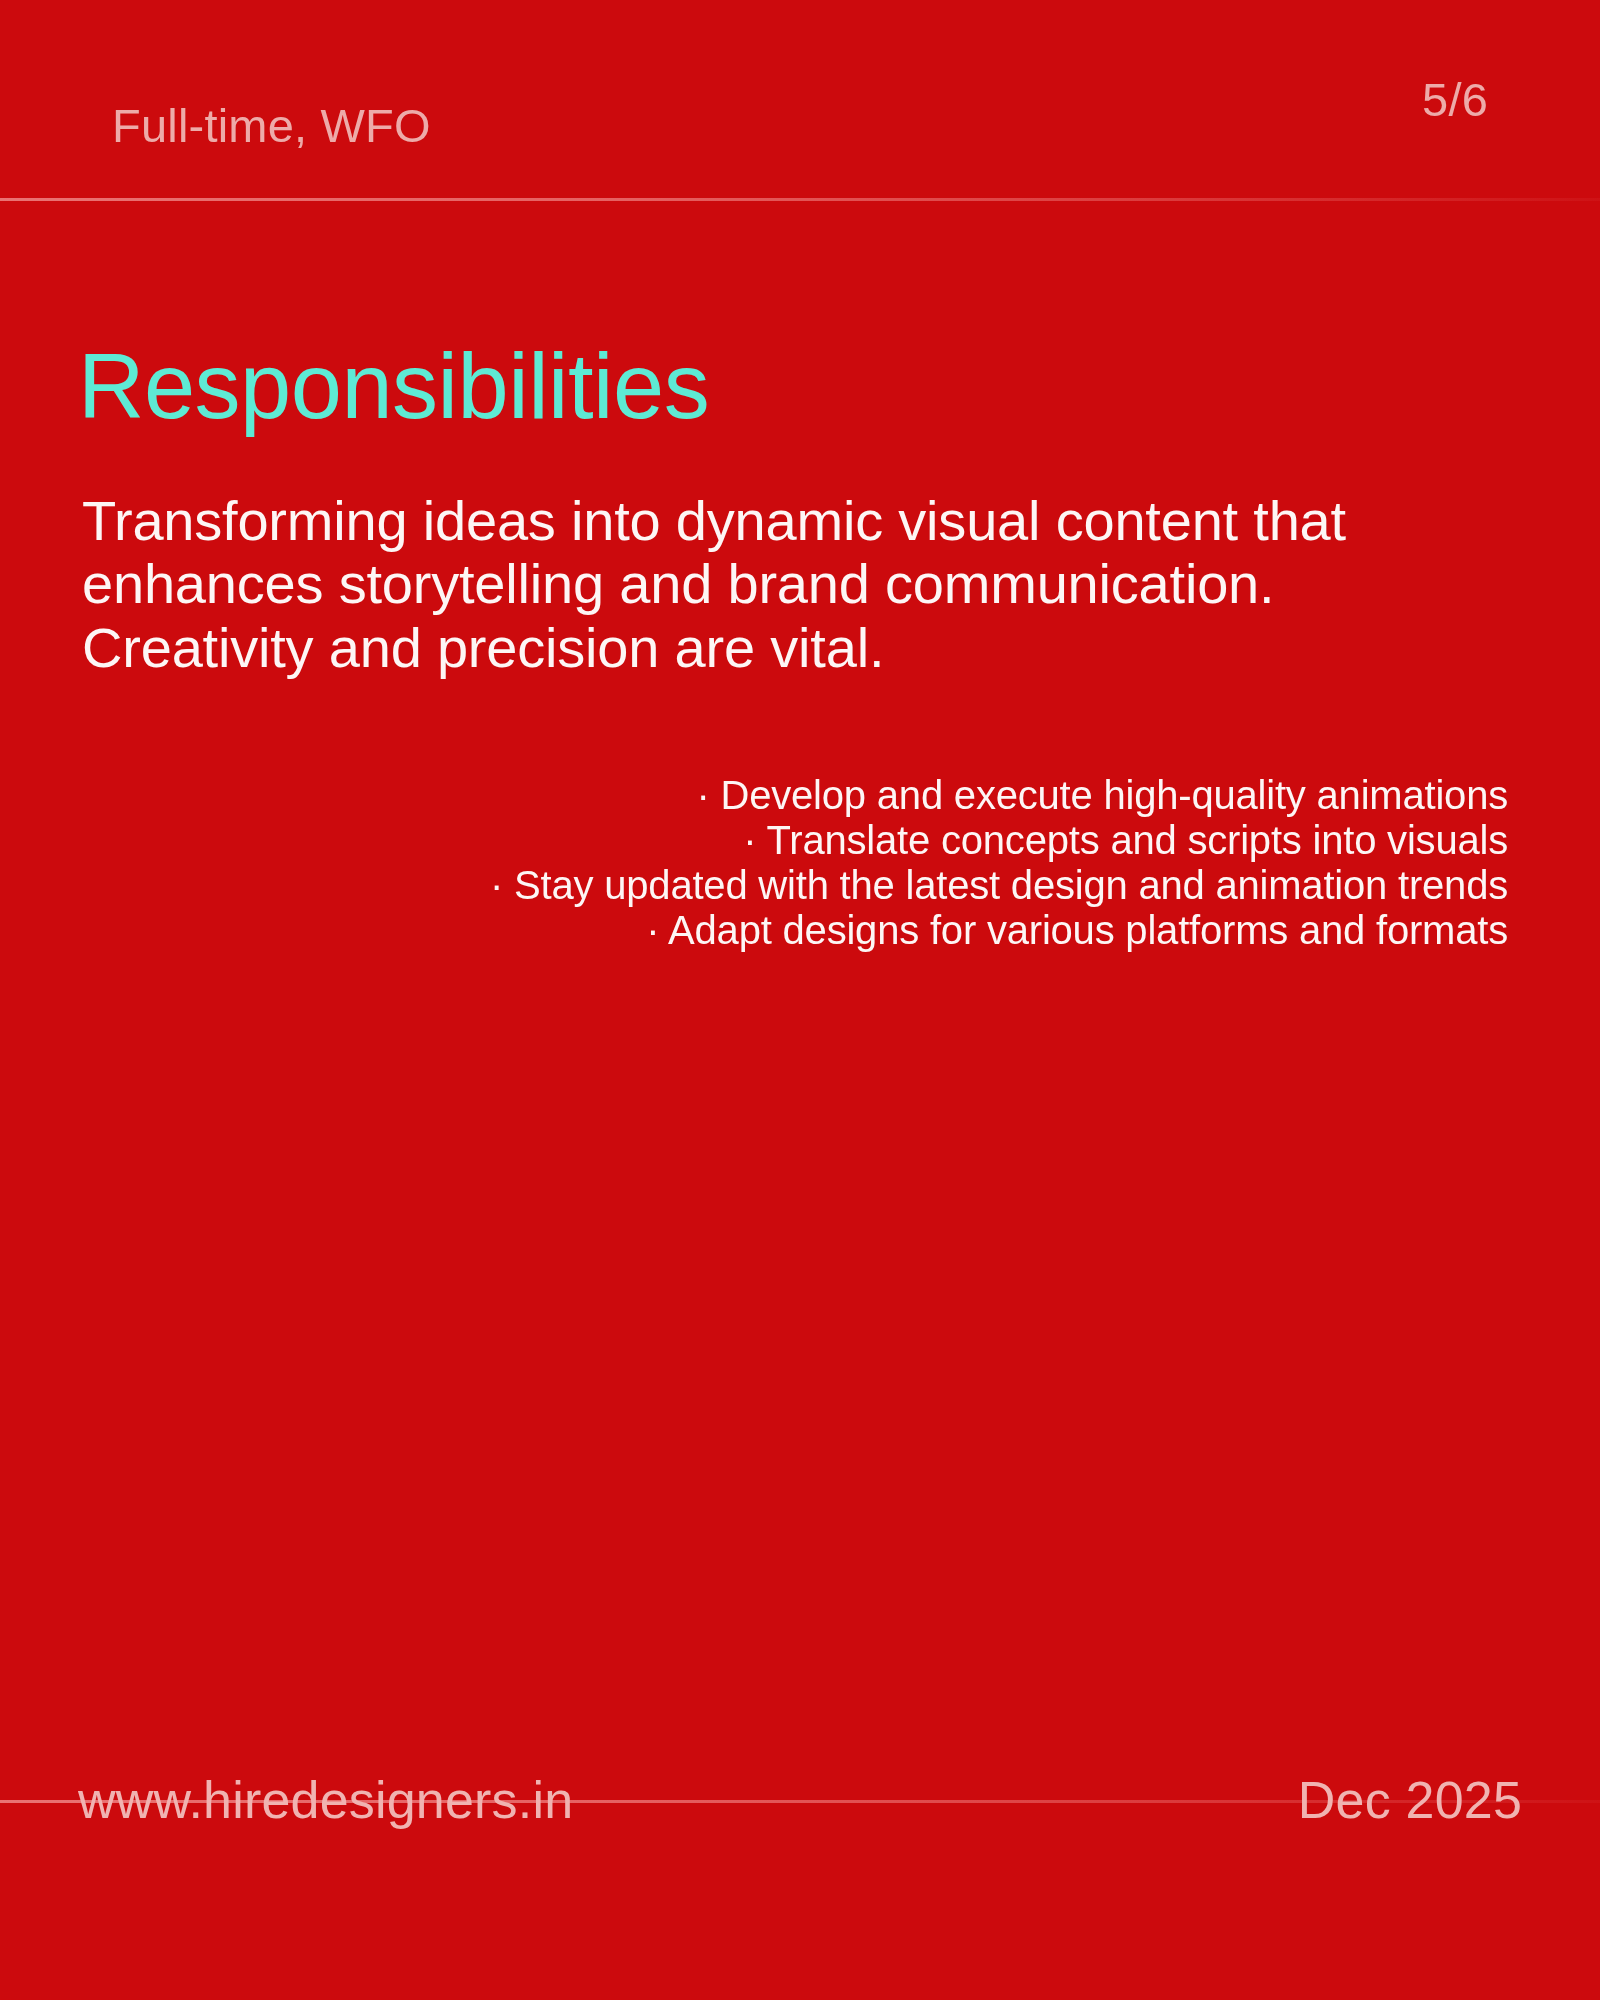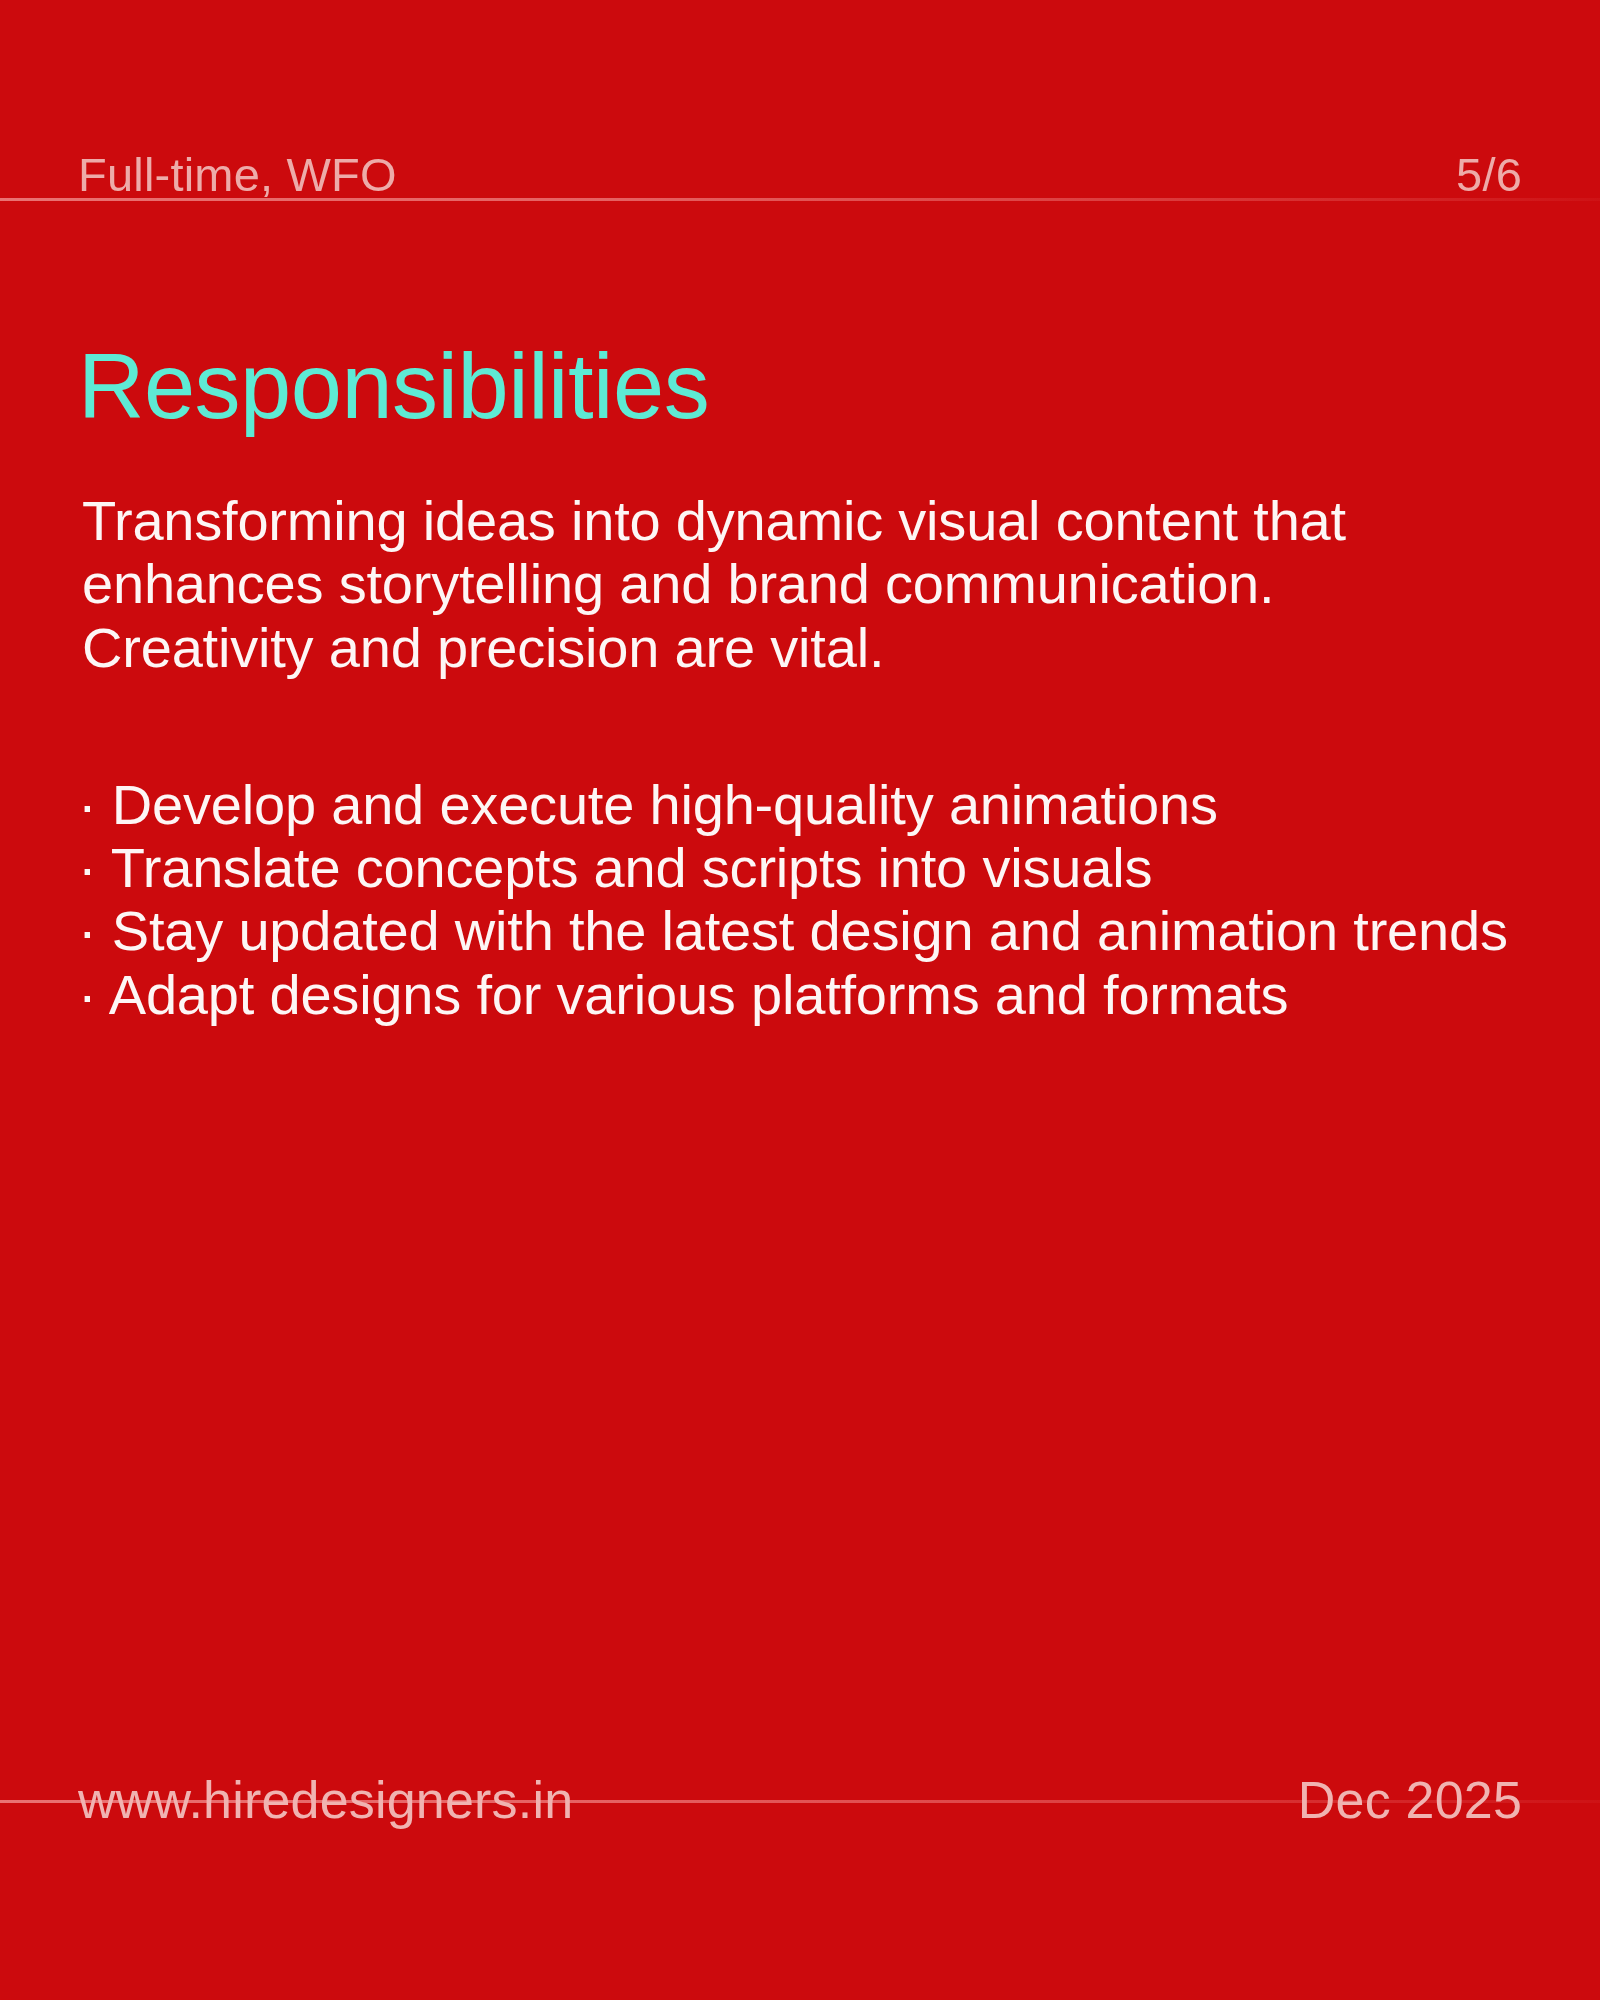--- a/index.html
+++ b/index.html
@@ -25,23 +25,23 @@
   }
 
   
   .header {
     position: absolute;
     left: 0;
     top: 0;
     width: 1600px;
     height: 199px;
     box-sizing: border-box;
-    padding: 0 78px;
+    padding: 0 112px;
     display: flex;
-    align-items: flex-end;
+    align-items: center;
     justify-content: space-between;
   }
 
   .header-meta {
     margin-top: 52px;
     font-size: 47px;
     line-height: 1.05;
     letter-spacing: 0.2px;
     color: #EDABA9;
     white-space: nowrap;
@@ -102,25 +102,26 @@
 
   .bullets {
     margin: 0;
     padding: 0;
     padding-top: 90px;
     list-style: none;
     width: 1430px;
   }
 
   .bullet {
-    font-size: 56px;
+    font-size: 40px;
     font-weight: 400;
     line-height: 1.13;
     letter-spacing: -0.2px;
     color: #FDF6F5;
+    text-align: right;
   }
 
   .bullet .dot {
     display: inline;
   }
 
   
   .footer {
     position: absolute;
     left: 0;

